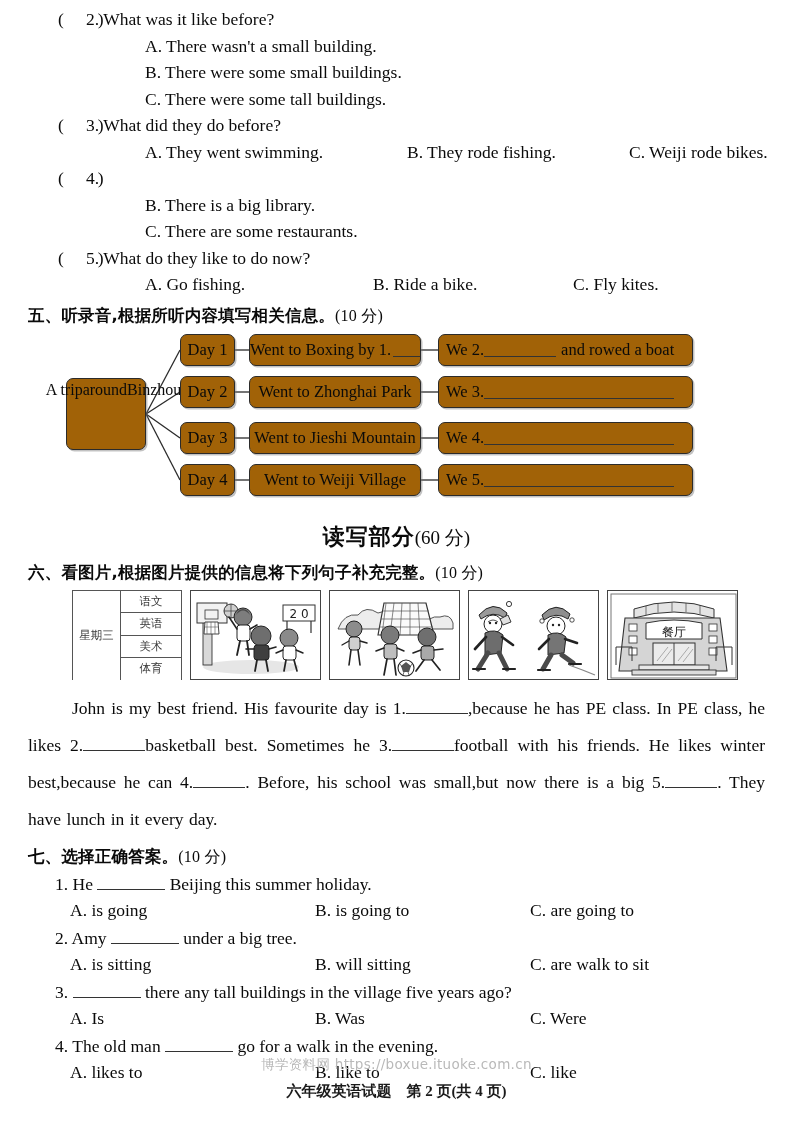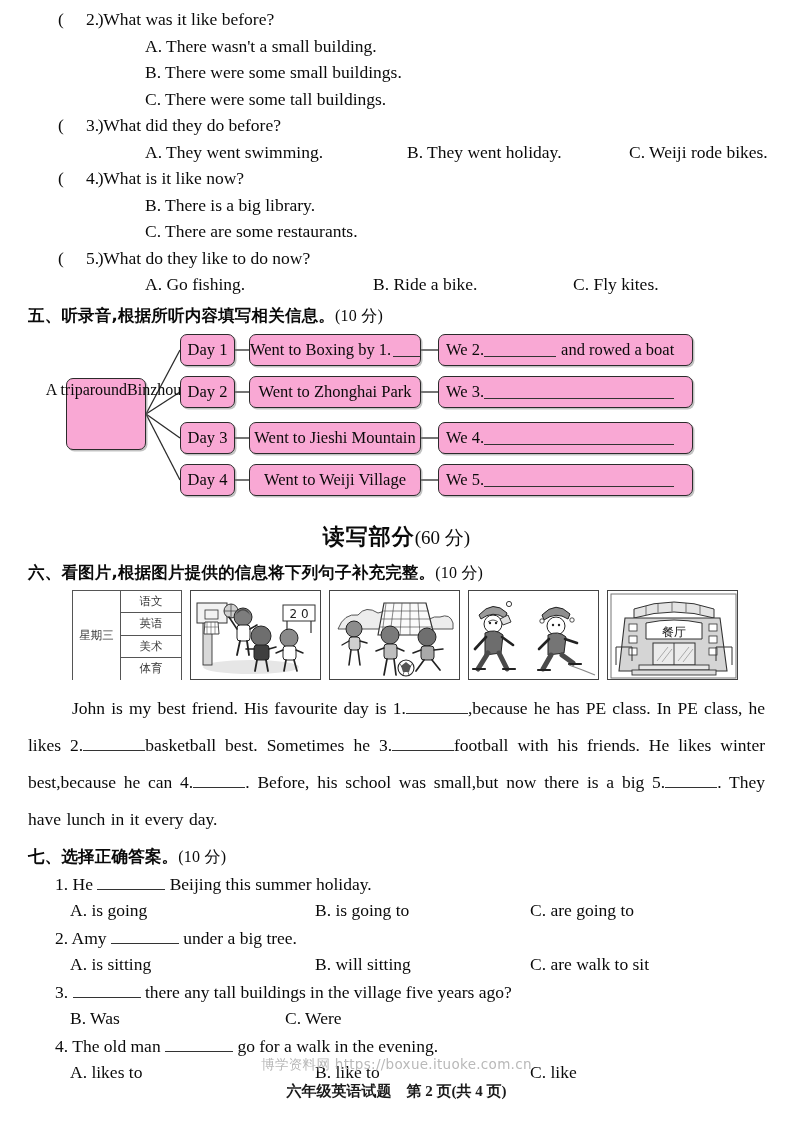--- a/index.html
+++ b/index.html
@@ -70,21 +70,21 @@
     font-size: 19px;
     letter-spacing: 0;
   }
 
   
   .flow-wrap { position: relative; height: 178px; margin-top: 2px; }
   .fbox {
     position: absolute;
     border: 1.3px solid #2b2b2b;
     border-radius: 7px;
-    background: #f9a8d4;
+    background: #a16207;
     font-size: 16.5px;
     display: flex;
     align-items: center;
     white-space: nowrap;
     box-shadow: 1.5px 1.5px 0 rgba(120,120,120,0.45);
   }
   .fbox.center-box {
     left: 38px; top: 48px; width: 80px; height: 72px;
     flex-direction: row; justify-content: center; align-items: flex-start;
     padding-left: 15px; line-height: 21px; font-size: 16px;
@@ -169,28 +169,27 @@
     <div class="opt-line">B. There were some small buildings.</div>
     <div class="opt-line">C. There were some tall buildings.</div>
 
     <div class="q-line">
       <span class="paren"><span class="lp">(</span>)</span>
       <span>3.</span>
       <span class="q-stem" style="margin-left:4px;">What did they do before?</span>
     </div>
     <div class="opt-row">
       <span class="c1">A. They went swimming.</span>
-      <span class="c2">B. They went holiday.</span>
+      <span class="c2">B. They rode fishing.</span>
       <span>C. Weiji rode bikes.</span>
     </div>
 
     <div class="q-line">
       <span class="paren"><span class="lp">(</span>)</span>
       <span>4.</span>
-      <span class="q-stem" style="margin-left:4px;">What is it like now?</span>
     </div>
     <div class="opt-line">B. There is a big library.</div>
     <div class="opt-line">C. There are some restaurants.</div>
 
     <div class="q-line">
       <span class="paren"><span class="lp">(</span>)</span>
       <span>5.</span>
       <span class="q-stem" style="margin-left:4px;">What do they like to do now?</span>
     </div>
     <div class="opt-row3">
@@ -457,20 +456,21 @@
     <span class="e2">B. will sitting</span>
     <span>C. are walk to sit</span>
   </div>
 
   <div class="q7">
     <span>3.</span>
     <span class="bl"></span>
     <span>there any tall buildings in the village five years ago?</span>
   </div>
   <div class="opt7">
+    <span class="e1">A. Is</span>
     <span class="e2">B. Was</span>
     <span>C. Were</span>
   </div>
 
   <div class="q7">
     <span>4.</span>
     <span>The old man</span>
     <span class="bl"></span>
     <span>go for a walk in the evening.</span>
   </div>

